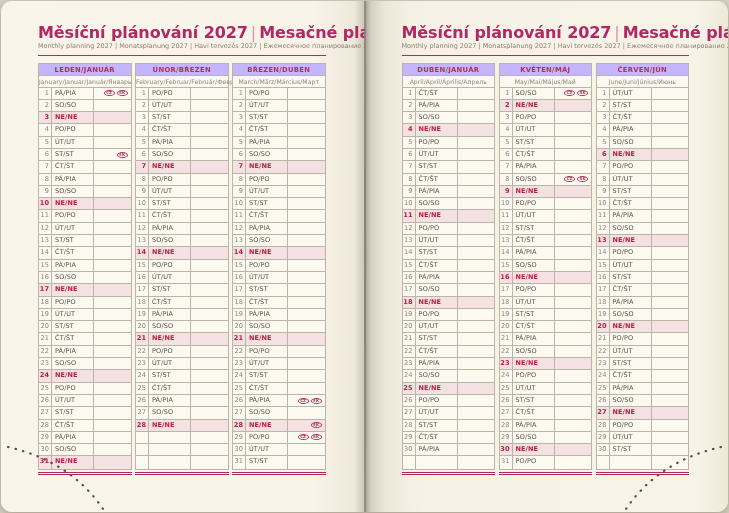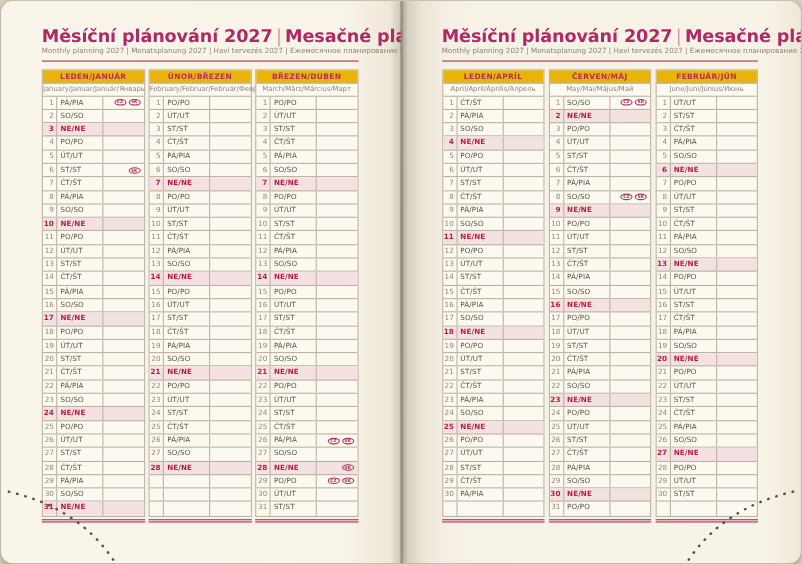--- a/index.html
+++ b/index.html
@@ -39,21 +39,21 @@
     height:9px; line-height:9px; white-space:nowrap;
   }
   .p-rule { margin-top:4px; border-top:1.4px solid var(--accent); }
   .cols { display:flex; gap:3.5px; margin-top:7px; }
   .month { flex:1; min-width:0; }
   .m-box { border:1px solid var(--border); background:#fcf9f0; }
   .m-head {
     height:12px; line-height:12px; text-align:center;
     font-size:6.8px; font-weight:bold; letter-spacing:.3px;
     color:var(--accent-red); border-bottom:1px solid var(--border);
-    background:#eab308; white-space:nowrap;
+    background:#c4b5fd; white-space:nowrap;
   }
   .m-sub {
     height:11.5px; line-height:11.5px; text-align:center; font-size:6.2px;
     color:#90877a; border-bottom:1px solid var(--border); white-space:nowrap;
   }
   .row { display:flex; height:12.3px; border-bottom:1px solid var(--border); }
   .row:last-child { border-bottom:none; }
   .c-num {
     width:13px; border-right:1px solid var(--border); text-align:right;
     padding-right:2px; font-size:6.6px; line-height:11.5px; color:#8f8677;
@@ -604,21 +604,21 @@
   </div>
 
   <div class="page page-right">
     <div class="page-content">
       <div class="p-title"><span>Měsíční plánování 2027</span><span class="sep">|</span><span>Mesačné plánovanie 2027</span></div>
       <div class="p-sub">Monthly planning 2027 | Monatsplanung 2027 | Havi tervezés 2027 | Ежемесячное планирование 2027</div>
       <div class="p-rule"></div>
       <div class="cols">
           <div class="month">
             <div class="m-box">
-              <div class="m-head">LEDEN/APRÍL</div>
+              <div class="m-head">DUBEN/JANUÁR</div>
               <div class="m-sub">April/April/Április/Апрель</div>
               <div class="row">
                 <span class="c-num">1</span>
                 <span class="c-day">ČT/ŠT</span>
                 <span class="c-note"></span>
               </div>
               <div class="row">
                 <span class="c-num">2</span>
                 <span class="c-day">PÁ/PIA</span>
                 <span class="c-note"></span>
@@ -766,21 +766,21 @@
               <div class="row">
                 <span class="c-num"></span>
                 <span class="c-day"></span>
                 <span class="c-note"></span>
               </div>
             </div>
             <div class="m-line"></div>
           </div>
           <div class="month">
             <div class="m-box">
-              <div class="m-head">ČERVEN/MÁJ</div>
+              <div class="m-head">KVĚTEN/MÁJ</div>
               <div class="m-sub">May/Mai/Május/Май</div>
               <div class="row">
                 <span class="c-num">1</span>
                 <span class="c-day">SO/SO</span>
                 <span class="c-note">
                   <span class="hicons">
                     <span class="hicon">CZ</span>
                     <span class="hicon">SK</span>
                   </span>
                 </span>
@@ -938,21 +938,21 @@
               <div class="row">
                 <span class="c-num">31</span>
                 <span class="c-day">PO/PO</span>
                 <span class="c-note"></span>
               </div>
             </div>
             <div class="m-line"></div>
           </div>
           <div class="month">
             <div class="m-box">
-              <div class="m-head">FEBRUÁR/JÚN</div>
+              <div class="m-head">ČERVEN/JÚN</div>
               <div class="m-sub">June/Juni/Június/Июнь</div>
               <div class="row">
                 <span class="c-num">1</span>
                 <span class="c-day">ÚT/UT</span>
                 <span class="c-note"></span>
               </div>
               <div class="row">
                 <span class="c-num">2</span>
                 <span class="c-day">ST/ST</span>
                 <span class="c-note"></span>

